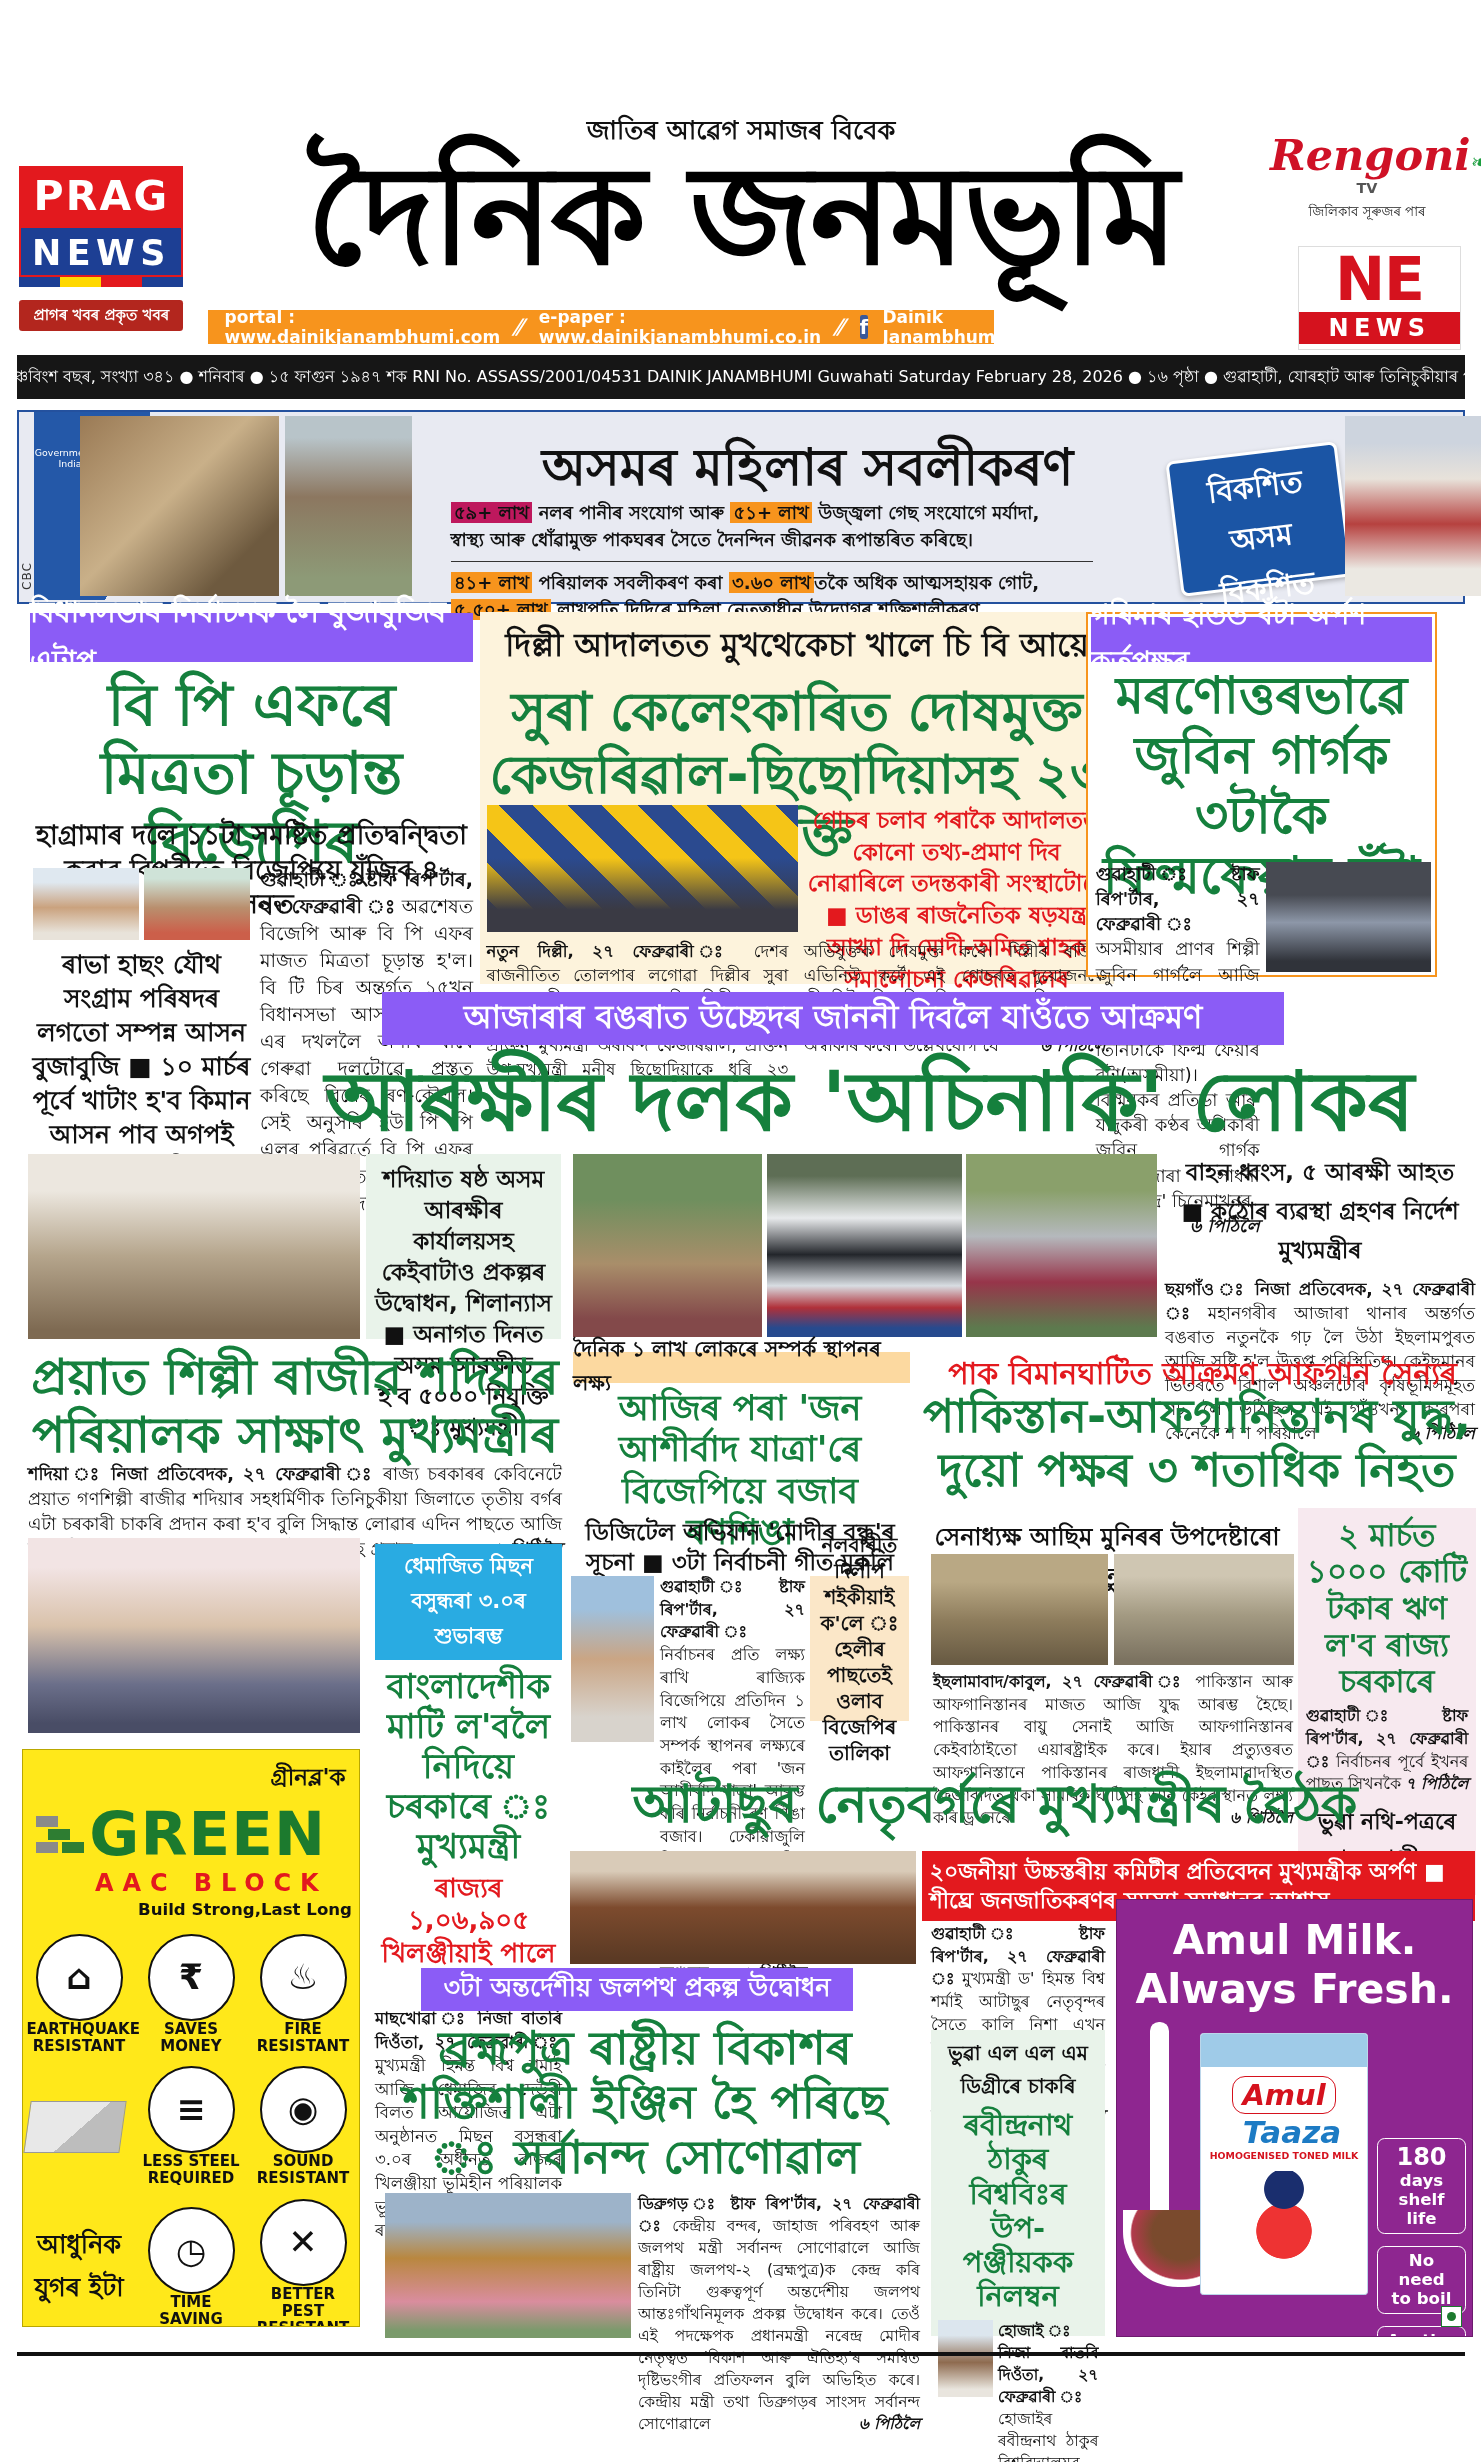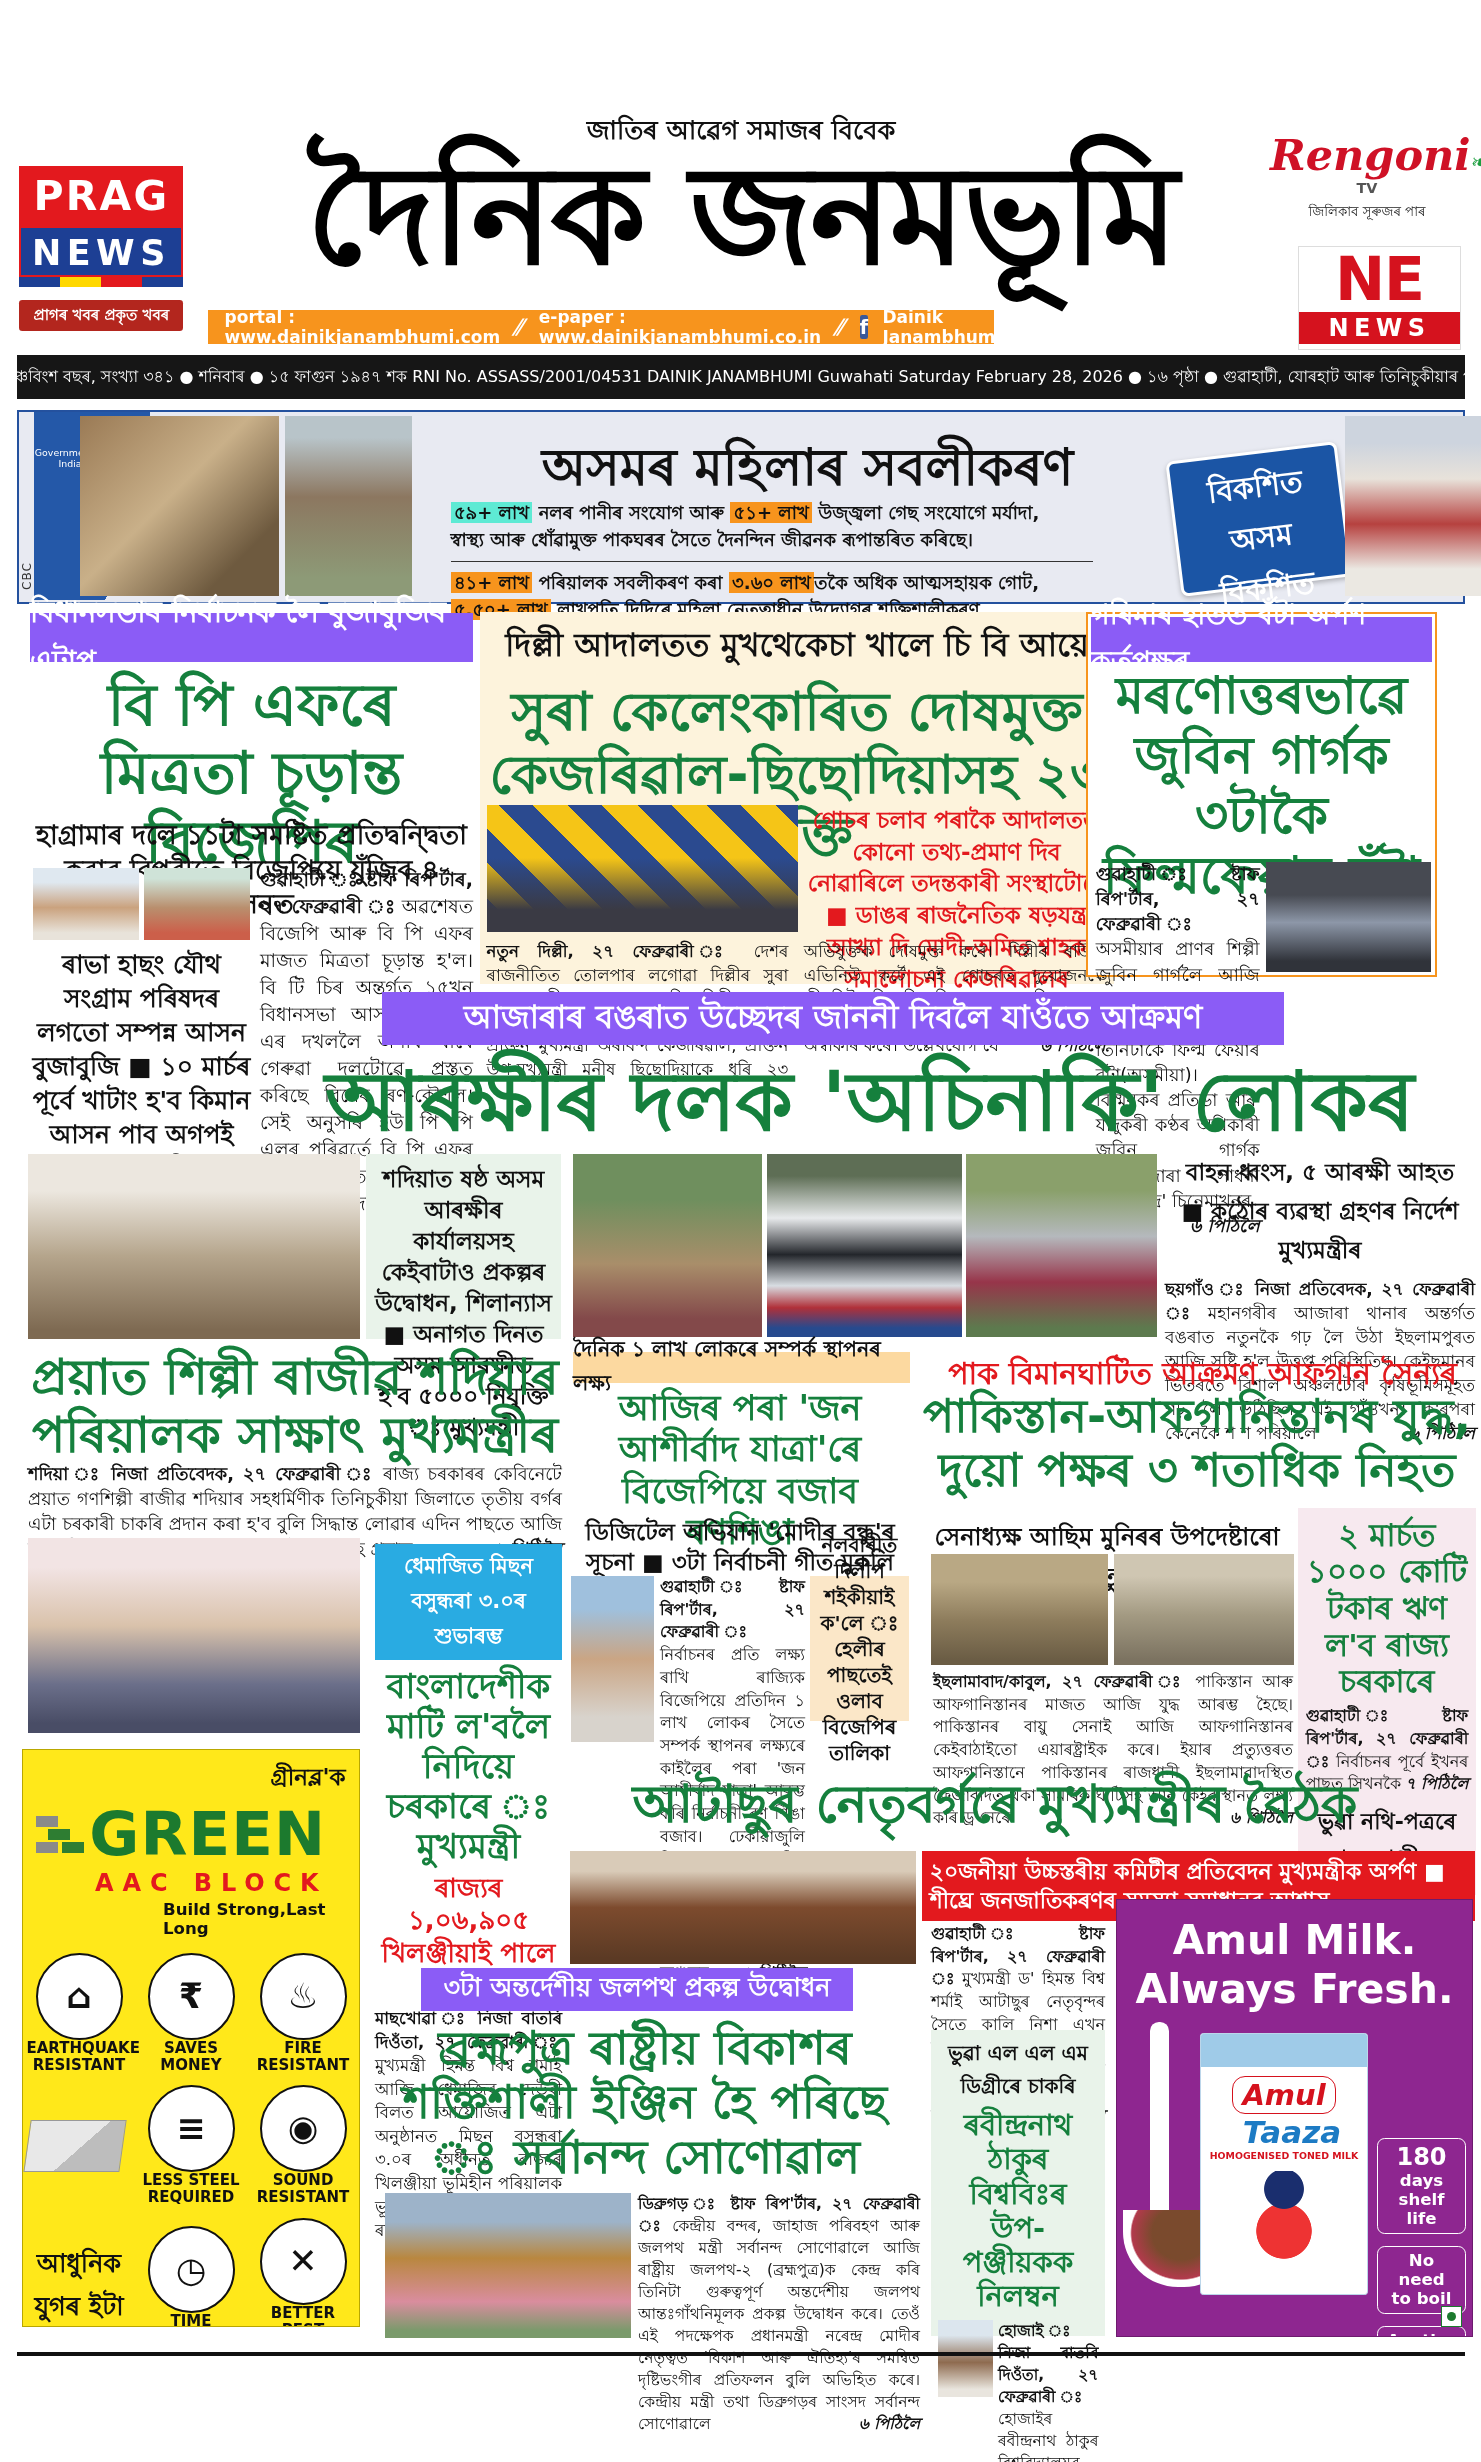--- a/index.html
+++ b/index.html
@@ -70,21 +70,21 @@
   <div class="abs" style="left:16.6px;top:410px;width:1448px;height:194px;background:#e8eaf2;border:2.8px solid #24519e;box-sizing:border-box;">
     <div class="abs vrt" style="left:1.1px;top:16.6px;height:161px;">CBC 48101/13/0002/2526</div>
     <div class="abs" style="left:15.5px;top:0;width:116px;height:188px;background:linear-gradient(115deg,#2458a8 78%,transparent 78%);">
       <div style="color:#fff;text-align:center;padding-top:10px;font-size:22px;">❖</div>
       <div style="color:#fff;font-size:9.4px;text-align:center;width:72px;">Government of India</div>
     </div>
     <div class="abs ph" style="left:61px;top:4.4px;width:199px;height:180px;background:linear-gradient(135deg,#9a7a55,#c9b089 45%,#6e5a3f 80%);"></div>
     <div class="abs ph" style="left:266px;top:4.4px;width:127px;height:180px;background:linear-gradient(180deg,#b8c4c9 12%,#8c7760 45%,#8d9a77 90%);"></div>
     <div class="abs ctr w9" style="left:421px;top:16.6px;width:736px;font-size:51px;">অসমৰ মহিলাৰ সবলীকৰণ</div>
     <div class="abs" style="left:432px;top:87px;width:714px;font-size:18px;font-weight:bold;line-height:1.5;">
-      <span style="background:#5eead4;padding:0 3.3px;">৫৯+ লাখ</span><span> নলৰ পানীৰ সংযোগ আৰু </span><span style="background:#f7941d;padding:0 3.3px;">৫১+ লাখ</span><span> উজ্জ্বলা গেছ সংযোগে মৰ্যাদা,</span><br>
+      <span style="background:#be185d;padding:0 3.3px;">৫৯+ লাখ</span><span> নলৰ পানীৰ সংযোগ আৰু </span><span style="background:#f7941d;padding:0 3.3px;">৫১+ লাখ</span><span> উজ্জ্বলা গেছ সংযোগে মৰ্যাদা,</span><br>
       <span>স্বাস্থ্য আৰু ধোঁৱামুক্ত পাকঘৰৰ সৈতে দৈনন্দিন জীৱনক ৰূপান্তৰিত কৰিছে।</span>
       <div style="border-top:1.7px solid #333;margin:7.7px 0;width:642px;"></div>
       <span style="background:#f7941d;padding:0 3.3px;">৪১+ লাখ</span><span> পৰিয়ালক সবলীকৰণ কৰা </span><span style="background:#f7941d;padding:0 3.3px;">৩.৬০ লাখ</span><span>তকৈ অধিক আত্মসহায়ক গোট,</span><br>
       <span style="background:#f7941d;padding:0 3.3px;">৫.৫০+ লাখ</span><span> লাখপতি দিদিৰে মহিলা নেতৃত্বাধীন উদ্যোগৰ শক্তিশালীকৰণ</span>
     </div>
     <div class="abs" style="left:1154px;top:39px;width:166px;height:130px;background:#1b55a5;color:#fff;transform:rotate(-7deg);border-radius:7.7px;border:3.3px solid #fff;box-shadow:0 2.2px 5.5px rgba(0,0,0,.25);text-align:center;">
       <div style="font-size:30px;font-weight:900;margin-top:8.9px;">বিকশিত অসম</div>
       <div style="font-size:30px;font-weight:900;">বিকশিত ভাৰত</div>
       <div style="font-size:19px;font-weight:bold;margin-top:7.7px;border-top:1.7px solid #fff;padding-top:4.4px;">পিএম মোদীৰ ভিশ্যন</div>
     </div>
@@ -229,21 +229,21 @@
       <div style="width:53px;height:46px;background:
         linear-gradient(0deg,transparent 0 0),#ffe81a;position:relative;">
         <div style="position:absolute;left:0;top:5.5px;width:22px;height:11px;background:#8a8a8a;"></div>
         <div style="position:absolute;left:12px;top:19px;width:22px;height:11px;background:#2e7d32;"></div>
         <div style="position:absolute;left:0;top:32px;width:22px;height:11px;background:#8a8a8a;"></div>
         <div style="position:absolute;left:25.5px;top:32px;width:22px;height:11px;background:#2e7d32;"></div>
       </div>
       <span style="font-size:61px;font-weight:900;color:#1c7a2e;letter-spacing:1.1px;">GREEN</span>
     </div>
     <div style="color:#e3191e;font-weight:900;font-size:24px;letter-spacing:8.9px;padding-left:72px;">AAC BLOCK</div>
-    <div style="font-weight:900;font-size:16.6px;padding-left:115px;margin-top:3.3px;margin-left:25px;">Build Strong,Last Long</div>
+    <div style="font-weight:900;font-size:16.6px;padding-left:115px;margin-top:3.3px;">Build Strong,Last Long</div>
 
     <div style="display:flex;justify-content:space-around;margin-top:14.4px;">
       <div class="feat"><div class="circ">⌂</div><span>EARTHQUAKE RESISTANT</span></div>
       <div class="feat"><div class="circ">₹</div><span>SAVES MONEY</span></div>
       <div class="feat"><div class="circ">♨</div><span>FIRE RESISTANT</span></div>
     </div>
     <div style="display:flex;justify-content:space-around;margin-top:11px;align-items:center;">
       <div style="width:105px;">
         <div style="width:94px;height:50px;background:linear-gradient(135deg,#e8e8e8 55%,#bdbdbd 55%);border:1.1px solid #999;transform:skewX(-8deg);"></div>
       </div>

